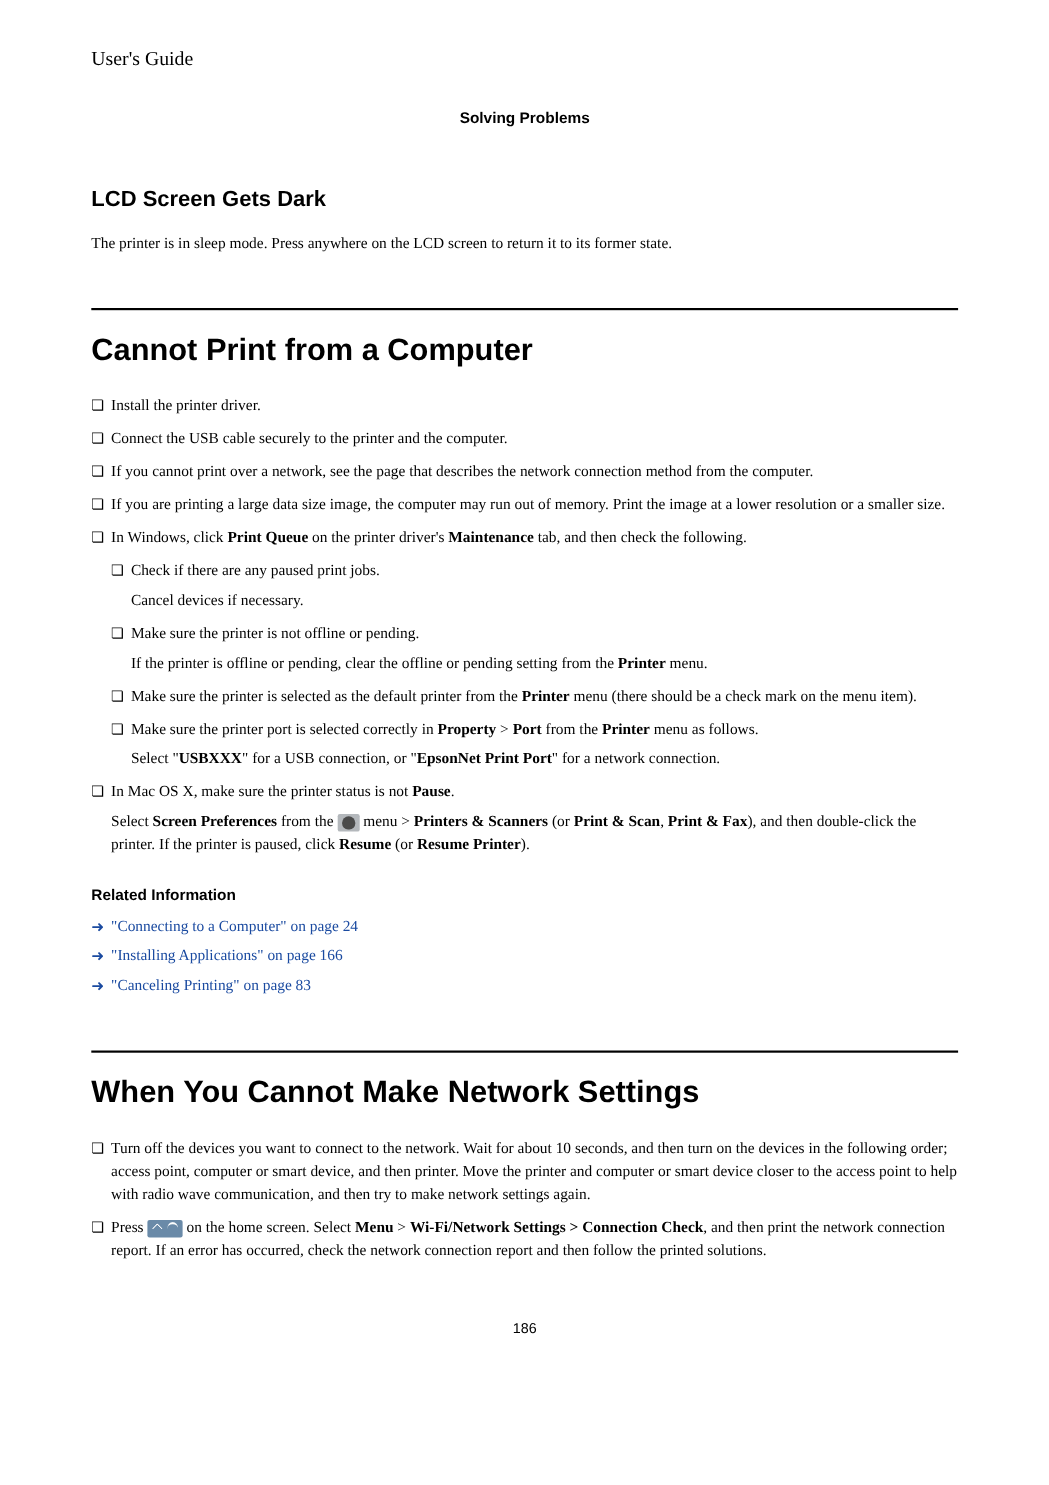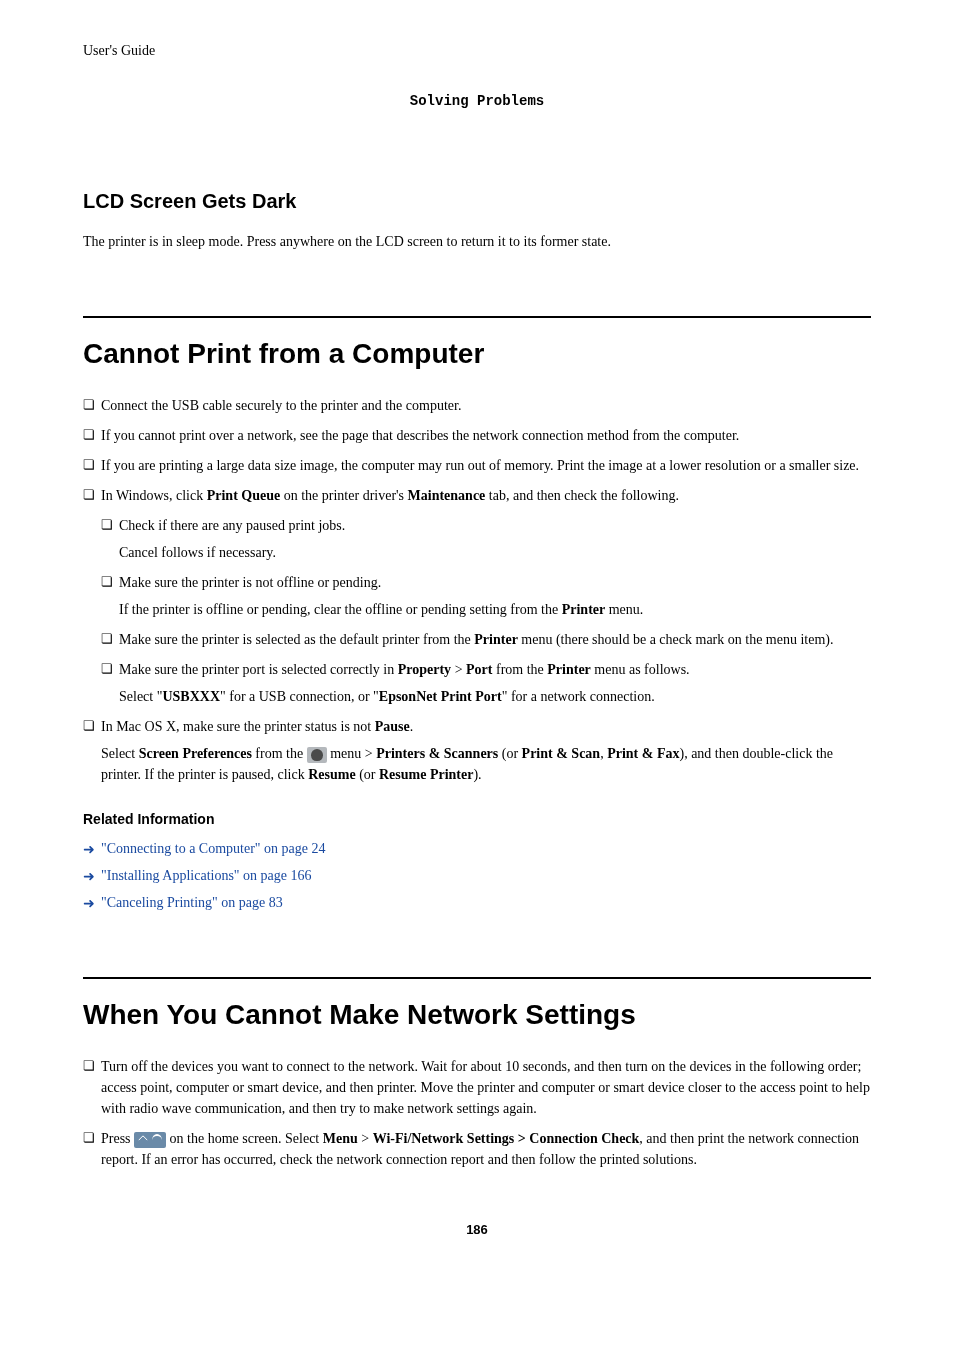--- a/index.html
+++ b/index.html
@@ -10,43 +10,43 @@
     body {
       font-family: Georgia, 'Times New Roman', serif;
       background: #fff;
       width: 954px;
       padding: 40px 83px 60px 83px;
       color: #000;
       font-size: 14px;
       line-height: 1.5;
     }
     .header-top {
-      font-size: 14px;
+      font-size: 18px;
       margin-bottom: 30px;
     }
     .header-center {
       text-align: center;
-      font-family: Liberation Mono, monospace;
-      font-weight: bold;
-      font-size: 14px;
-      margin-bottom: 74px;
+      font-family: Liberation Sans, sans-serif;
+      font-weight: bold;
+      font-size: 14px;
+      margin-bottom: 48px;
     }
     h2 {
       font-family: Arial, Helvetica, sans-serif;
       font-weight: bold;
       font-size: 20px;
       margin-bottom: 15px;
     }
     h1.section-title {
       font-family: Arial, Helvetica, sans-serif;
       font-weight: bold;
       font-size: 28px;
       border-top: 2px solid #000;
       padding-top: 15px;
-      margin-top: 64px;
+      margin-top: 48px;
       margin-bottom: 20px;
     }
     .body-text {
       margin-bottom: 30px;
     }
     ul.outer-list {
       list-style: none;
       padding-left: 0;
     }
     ul.outer-list > li {
@@ -105,21 +105,21 @@
       top: 1px;
       color: #1a4aa0;
       font-size: 14px;
     }
     .link {
       color: #1a4aa0;
     }
     .page-number {
       text-align: center;
       font-family: Arial, Helvetica, sans-serif;
-      font-weight: bold;
+      font-weight: normal;
       font-size: 13px;
       margin-top: 50px;
     }
     .icon-apple {
       display: inline-block;
       width: 20px;
       height: 16px;
       background: #b4b8bc;
       border-radius: 2px;
       vertical-align: middle;
@@ -175,29 +175,30 @@
 <body>
 
 <div class="header-top">User's Guide</div>
 <div class="header-center">Solving Problems</div>
 
 <h2>LCD Screen Gets Dark</h2>
 <p class="body-text">The printer is in sleep mode. Press anywhere on the LCD screen to return it to its former state.</p>
 
 <h1 class="section-title">Cannot Print from a Computer</h1>
 <ul class="outer-list">
+  <li>Install the printer driver.</li>
   <li>Connect the USB cable securely to the printer and the computer.</li>
   <li>If you cannot print over a network, see the page that describes the network connection method from the computer.</li>
   <li>If you are printing a large data size image, the computer may run out of memory. Print the image at a lower resolution or a smaller size.</li>
   <li>
     <span>In Windows, click </span><b>Print Queue</b><span> on the printer driver's </span><b>Maintenance</b><span> tab, and then check the following.</span>
     <ul class="inner-list">
       <li>
         <span>Check if there are any paused print jobs.</span>
-        <div class="sub-indent">Cancel follows if necessary.</div>
+        <div class="sub-indent">Cancel devices if necessary.</div>
       </li>
       <li>
         <span>Make sure the printer is not offline or pending.</span>
         <div class="sub-indent">
           <span>If the printer is offline or pending, clear the offline or pending setting from the </span><b>Printer</b><span> menu.</span>
         </div>
       </li>
       <li>
         <span>Make sure the printer is selected as the default printer from the </span><b>Printer</b><span> menu (there should be a check mark on the menu item).</span>
       </li>

